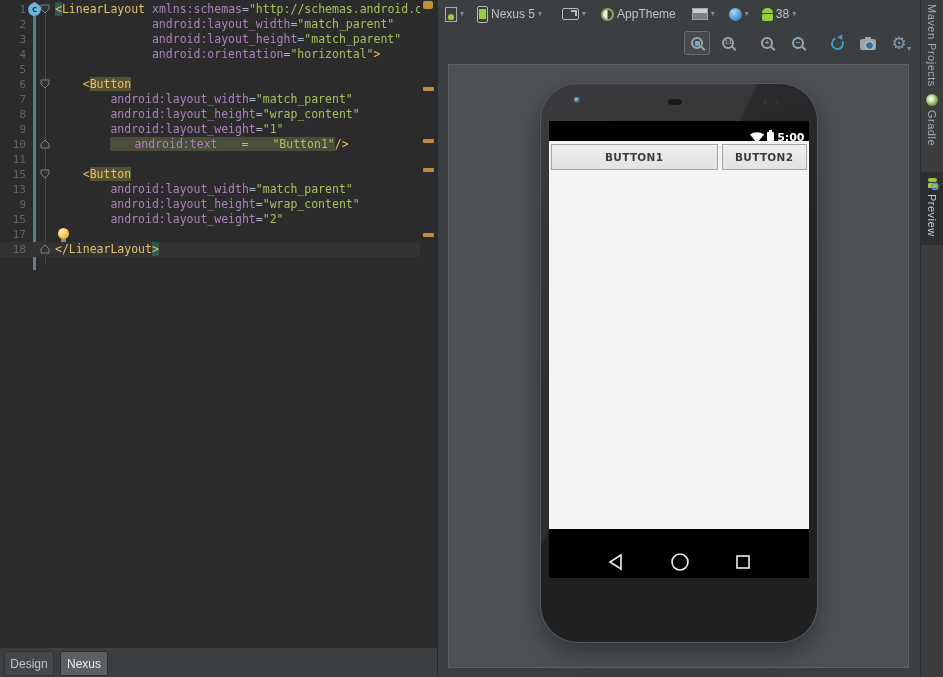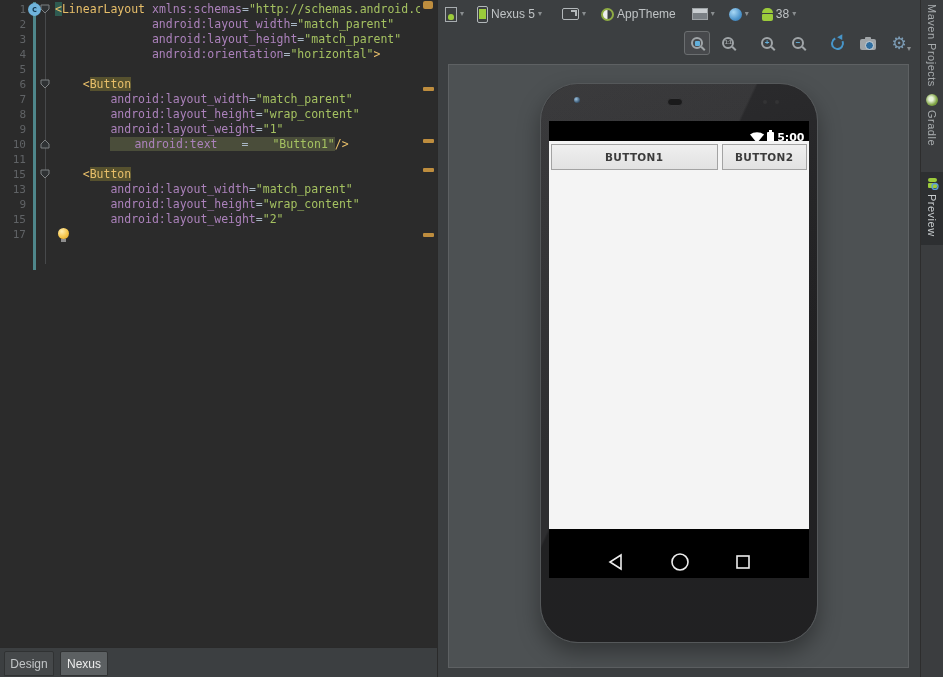--- a/index.html
+++ b/index.html
@@ -195,20 +195,27 @@
         </div>
         <div class="cl">
           <span class="ln">15</span>
           <span class="ct"><span>        </span><span class="s-attr">android:layout_weight</span><span class="s-eq">=</span><span class="s-val">"2"</span></span>
         </div>
         <div class="cl">
           <span class="ln">17</span>
           <span class="bulb"></span>
           <span class="ct"></span>
         </div>
+        <div class="cl cur">
+          <span class="ln">18</span>
+          <svg class="fold" width="10" height="10" viewBox="0 0 10 10">
+            <polygon points="1,5 5,1 9,5 9,9 1,9" fill="#2F3234" stroke="#7D8082"></polygon>
+          </svg>
+          <span class="ct"><span class="s-tag">&lt;/</span><span class="s-tag">LinearLayout</span><span class="s-tagm">&gt;</span></span>
+        </div>
       </div>
     <div class="stripe">
       <div class="stripe-top"></div>
       <div class="mark" style="top:87px"></div>
       <div class="mark" style="top:139px"></div>
       <div class="mark" style="top:168px"></div>
       <div class="mark" style="top:233px"></div>
     </div>
   </div>
 

